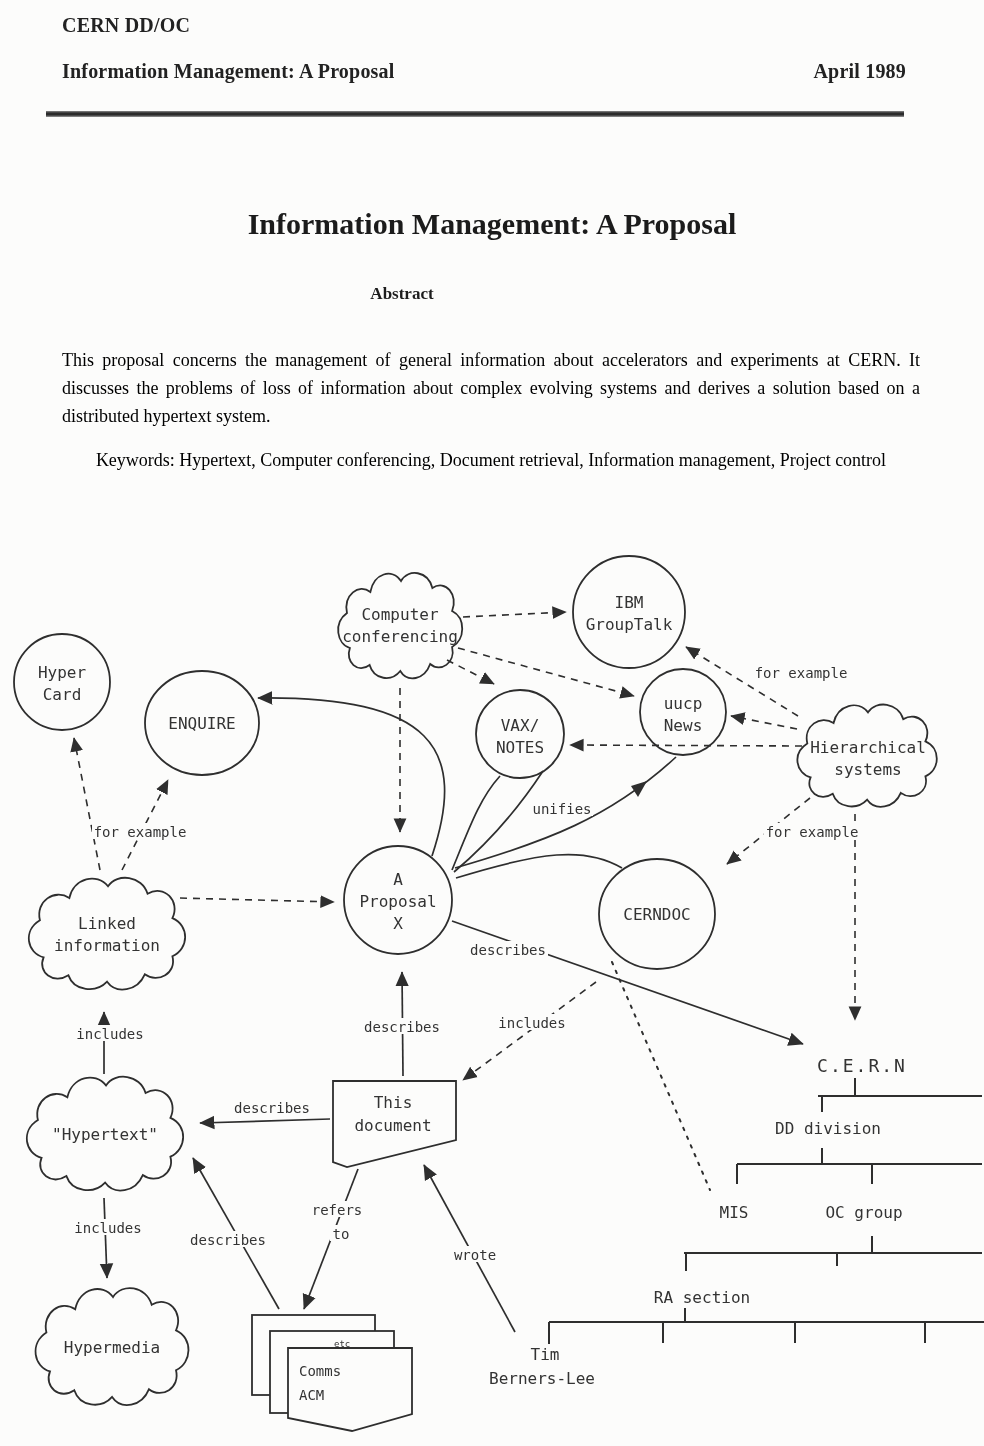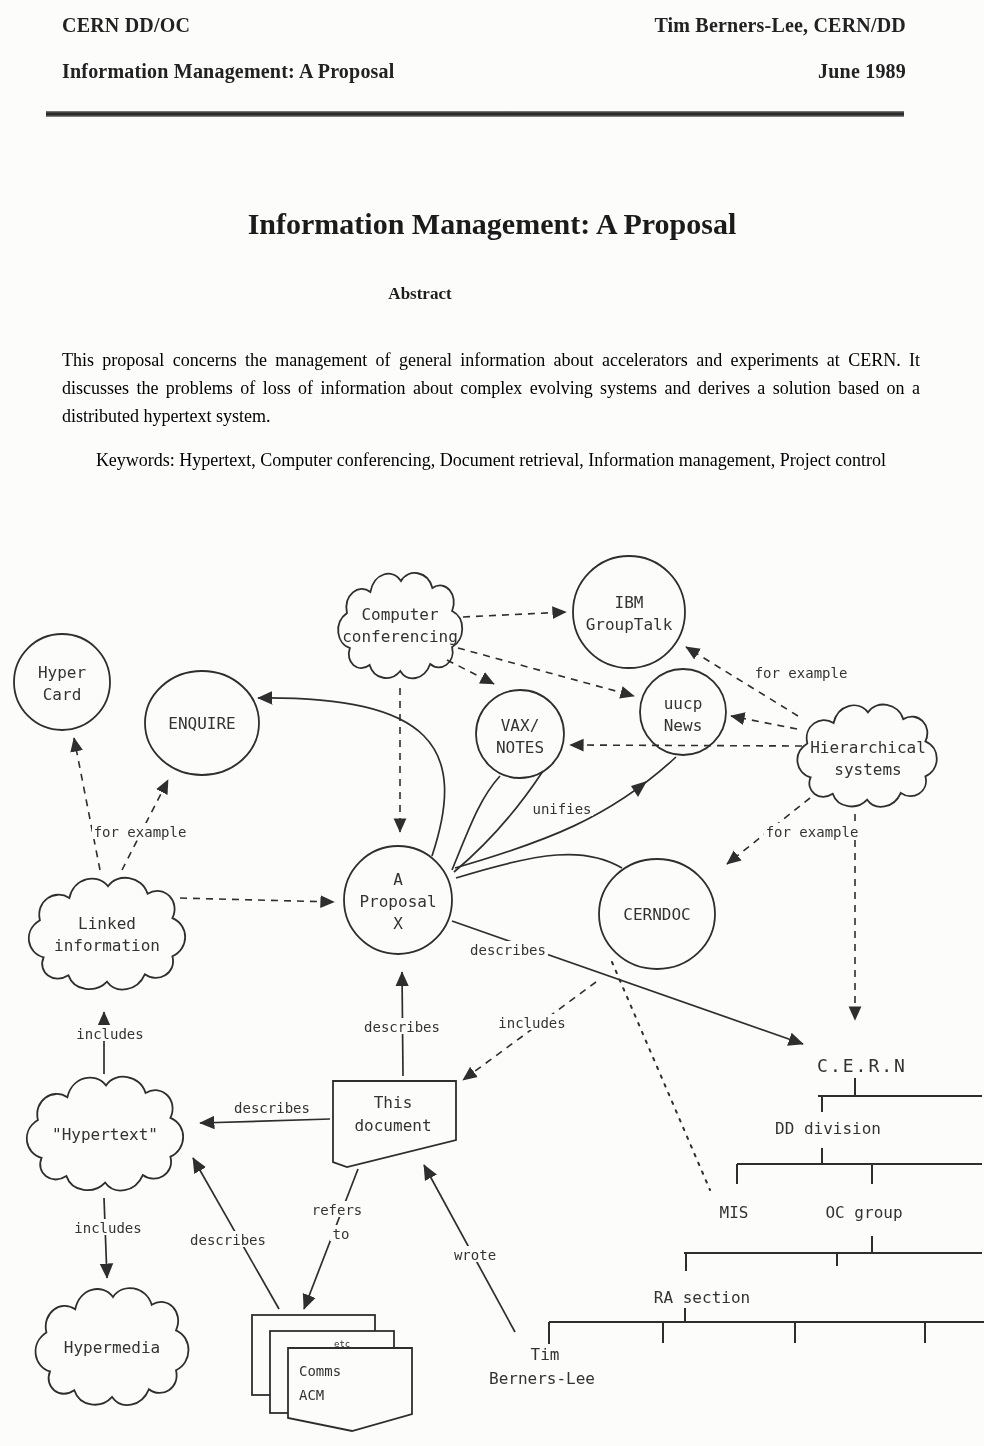--- a/index.html
+++ b/index.html
@@ -10,21 +10,21 @@
     overflow:hidden;
   }
   .abs{position:absolute;}
   .hdr-row{position:absolute;left:62px;right:78px;display:flex;justify-content:space-between;
     font-weight:bold;font-size:20px;letter-spacing:.2px;color:#222;gap:29px;}
   .rule{position:absolute;left:46px;width:858px;top:111px;height:6px;
     background:linear-gradient(#8a8a8a,#2b2b2b 35%,#2b2b2b 65%,#9a9a9a);}
   .doc-title{position:absolute;left:0;width:984px;top:207px;text-align:center;
     font-weight:bold;font-size:30px;color:#1b1b1b;}
   .abstract-h{position:absolute;left:0;width:804px;top:284px;text-align:center;
-    font-weight:bold;font-size:17px;margin-left:18px;}
+    font-weight:bold;font-size:17px;}
   .bodytext{position:absolute;left:62px;width:858px;font-size:18px;line-height:28px;
     text-align:justify;color:#000000;}
   .p1{top:346px;}
   .p2{top:446px;text-align:center;}
   svg text{fill:#333;}
   .ntext{font:16px "DejaVu Sans Mono", monospace;text-anchor:middle;}
   .etext{font:14px "DejaVu Sans Mono", monospace;text-anchor:middle;}
   .otext{font:16px "DejaVu Sans Mono", monospace;text-anchor:middle;}
   .cern{font:18px "DejaVu Sans Mono", monospace;letter-spacing:2px;text-anchor:middle;}
   .ptext{font:14px "DejaVu Sans Mono", monospace;}
@@ -35,25 +35,24 @@
   .org{stroke:#2e2e2e;stroke-width:2;fill:none;}
   .shape{stroke:#2e2e2e;stroke-width:1.8;fill:none;}
   .paper{stroke:#2e2e2e;stroke-width:1.8;fill:#fcfcfb;}
   .ul{fill:#fcfcfb;}
 </style>
 </head>
 <body>
 
 <div class="hdr-row" style="top:14px">
   <span>CERN DD/OC</span>
-  <span>Tim Berners-Lee, CERN/DD</span>
 </div>
 <div class="hdr-row" style="top:60px">
   <span>Information Management: A Proposal</span>
-  <span>June 1989</span>
+  <span>April 1989</span>
 </div>
 <div class="rule"></div>
 
 <div class="doc-title">Information Management: A Proposal</div>
 <div class="abstract-h">Abstract</div>
 <div class="bodytext p1">This proposal concerns the management of general information about accelerators and experiments at CERN.  It discusses the problems of loss of information about complex evolving systems and derives a solution based on a distributed hypertext system.</div>
 <div class="bodytext p2">Keywords: Hypertext, Computer conferencing, Document retrieval, Information management, Project control</div>
 
 <svg class="abs" style="top:0;left:0" width="984" height="1446" viewBox="0 0 984 1446">
   <defs>

